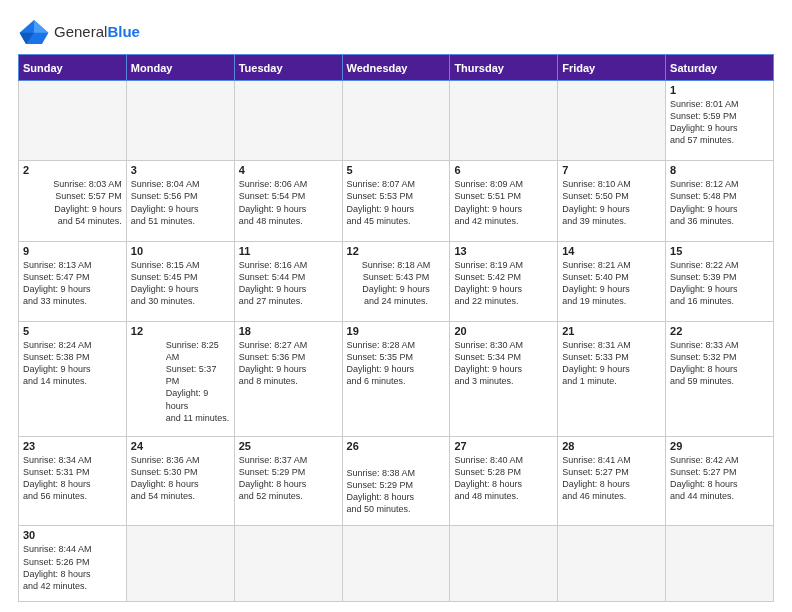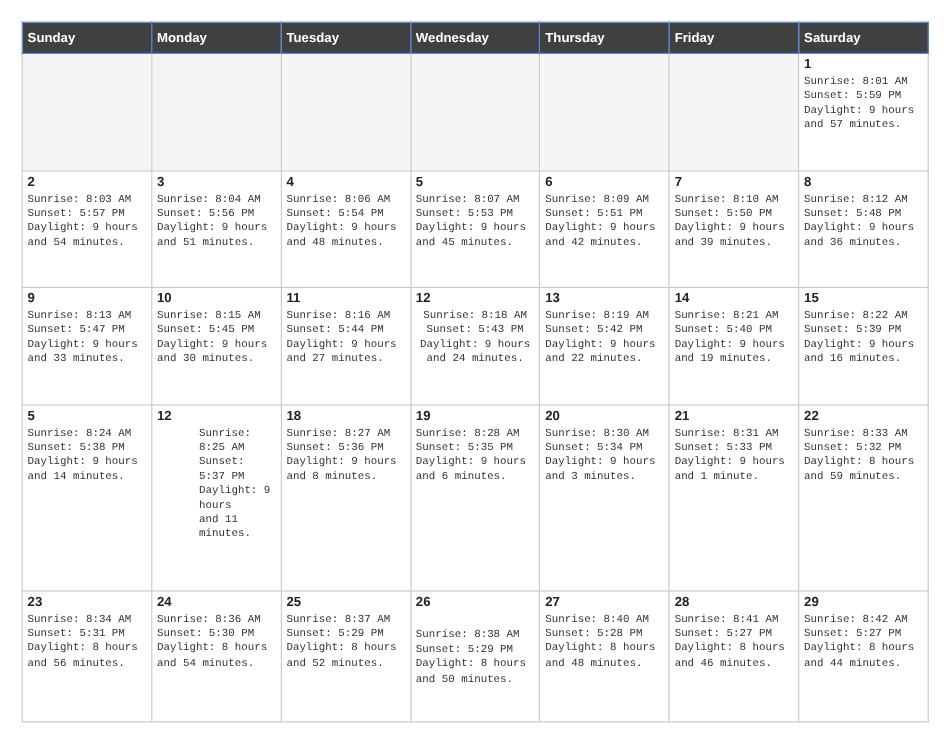--- a/index.html
+++ b/index.html
@@ -46,21 +46,21 @@
       color: #555;
     }
     .calendar {
       flex: 1;
       border: 1px solid #ccc;
       border-collapse: collapse;
       width: 100%;
       table-layout: fixed;
     }
     .calendar th {
-      background-color: #404040;
+      background-color: #4c1d95;
       color: #fff;
       font-size: 11px;
       font-weight: bold;
       padding: 5px 4px;
       text-align: left;
       border: 1px solid #5588dd;
       height: 26px;
     }
     .calendar td {
       border: 1px solid #ccc;
@@ -81,27 +81,44 @@
       font-size: 11px;
       font-weight: bold;
       color: #222;
       display: block;
       margin-bottom: 2px;
     }
     .day-info {
       font-size: 9px;
       color: #333;
       line-height: 1.35;
-      font-family: Liberation Mono, monospace;
     }
   </style>
 </head>
 <body>
 
 <div class="page">
+  <div class="header">
+    <div class="logo">
+      <svg class="logo-icon" viewBox="0 0 40 34" xmlns="http://www.w3.org/2000/svg">
+        <polygon points="20,2 38,18 30,32 10,32 2,18" fill="#1a73e8"></polygon>
+        <polygon points="20,2 38,18 20,18" fill="#4a9ef8"></polygon>
+        <polygon points="2,18 20,18 10,32" fill="#0d5bbf"></polygon>
+      </svg>
+      <div>
+        <div style="font-size:15px; color:#333; font-weight:normal; line-height:1.2;">
+          <span style="color:#333;">General</span><span style="color:#1a73e8; font-weight:bold;">Blue</span>
+        </div>
+      </div>
+    </div>
+    <div class="title-block">
+      <div class="month-title"></div>
+      <div class="location"></div>
+    </div>
+  </div>
 
   <table class="calendar">
     <thead>
       <tr>
         <th>Sunday</th>
         <th>Monday</th>
         <th>Tuesday</th>
         <th>Wednesday</th>
         <th>Thursday</th>
         <th>Friday</th>
@@ -120,21 +137,21 @@
             <span class="day-number">1</span>
             <div class="day-info" style="white-space: pre-line;">Sunrise: 8:01 AM
 Sunset: 5:59 PM
 Daylight: 9 hours
 and 57 minutes.</div>
           </td>
         </tr>
         <tr>
           <td>
             <span class="day-number">2</span>
-            <div class="day-info" style="white-space: pre-line;">Sunrise: 8:03 AM
+            <div class="day-info" style="white-space: pre-line; text-align: right;">Sunrise: 8:03 AM
 Sunset: 5:57 PM
 Daylight: 9 hours
 and 54 minutes.</div>
           </td>
           <td>
             <span class="day-number">3</span>
             <div class="day-info" style="white-space: pre-line;">Sunrise: 8:04 AM
 Sunset: 5:56 PM
 Daylight: 9 hours
 and 51 minutes.</div>
@@ -320,16 +337,31 @@
 Daylight: 8 hours
 and 46 minutes.</div>
           </td>
           <td>
             <span class="day-number">29</span>
             <div class="day-info" style="white-space: pre-line;">Sunrise: 8:42 AM
 Sunset: 5:27 PM
 Daylight: 8 hours
 and 44 minutes.</div>
           </td>
+        </tr>
+        <tr>
+          <td class="last-row">
+            <span class="day-number">30</span>
+            <div class="day-info" style="white-space: pre-line;">Sunrise: 8:44 AM
+Sunset: 5:26 PM
+Daylight: 8 hours
+and 42 minutes.</div>
+          </td>
+          <td class="empty last-row"></td>
+          <td class="empty last-row"></td>
+          <td class="empty last-row"></td>
+          <td class="empty last-row"></td>
+          <td class="empty last-row"></td>
+          <td class="empty last-row"></td>
         </tr>
       </tbody>
   </table>
 </div>
 
 </body></html>

